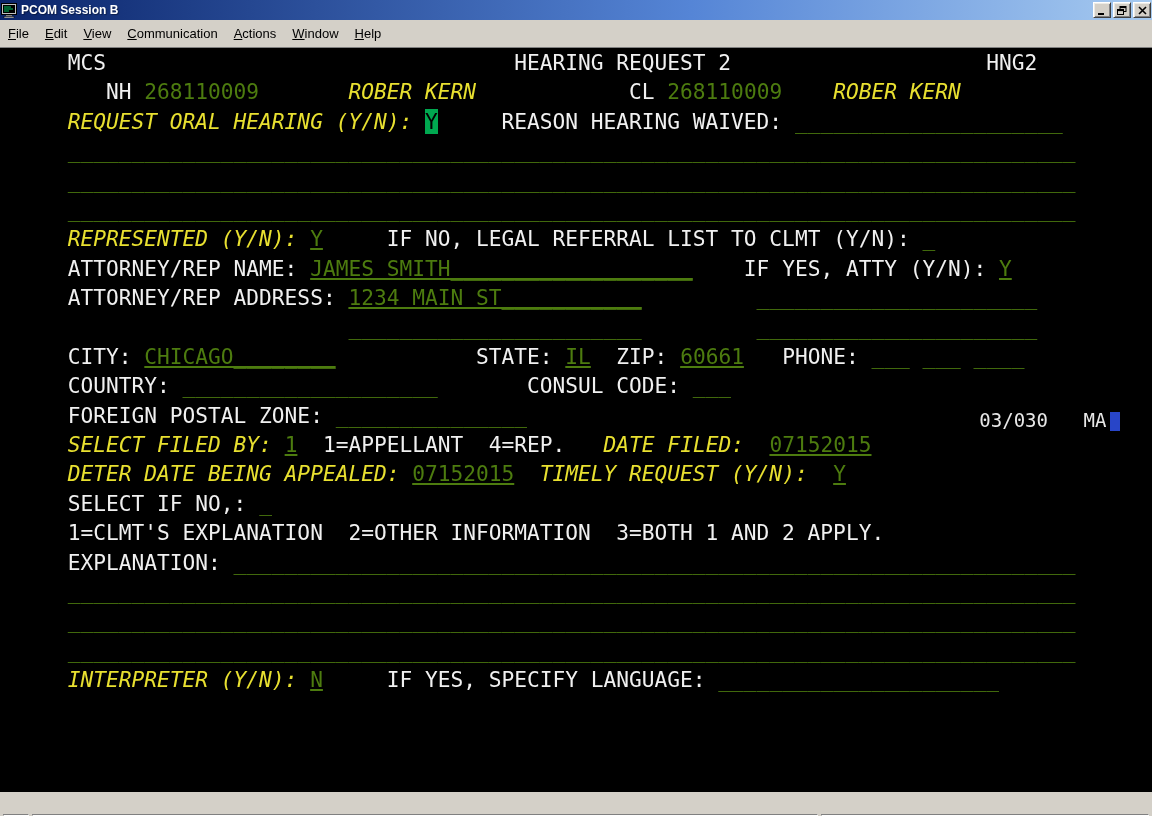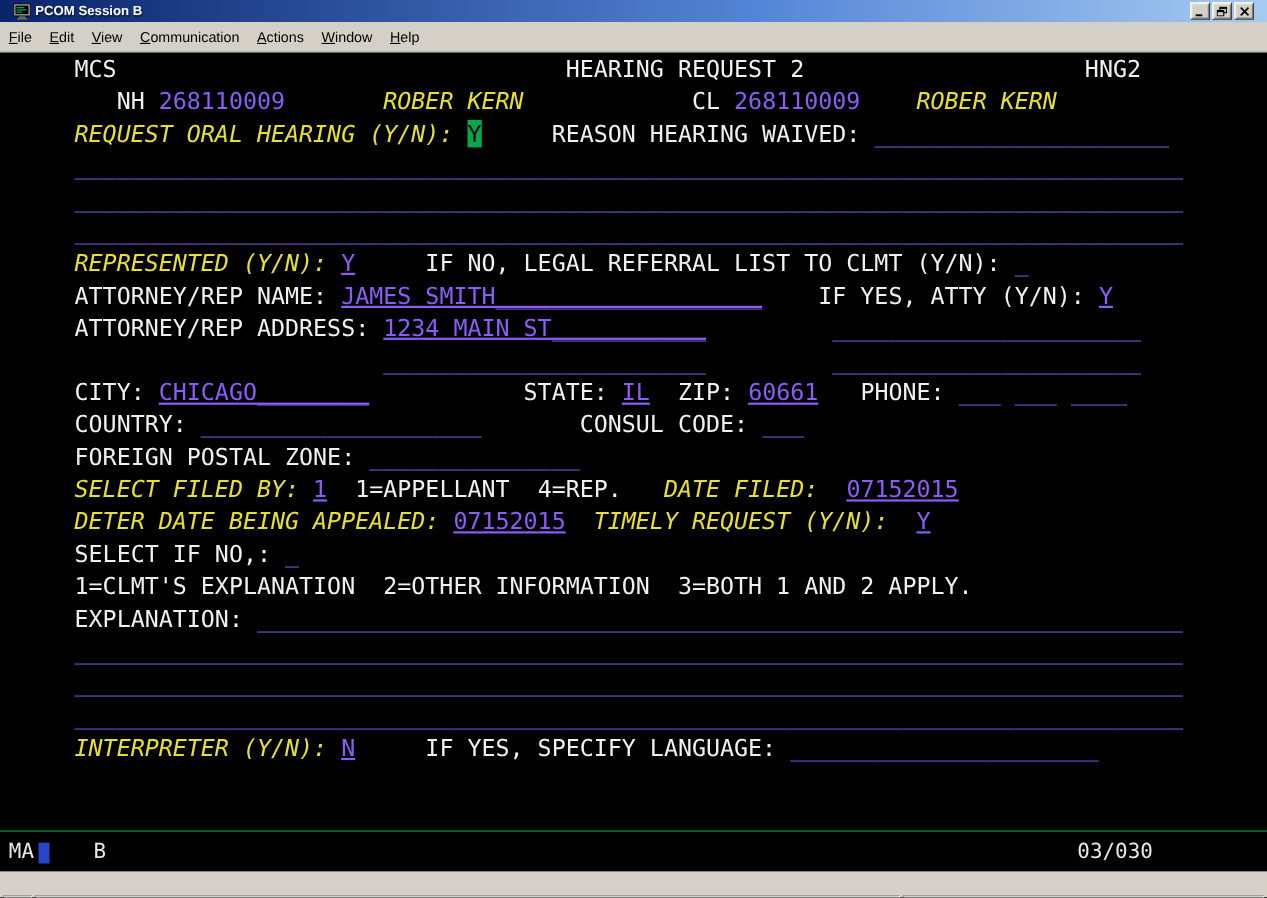--- a/index.html
+++ b/index.html
@@ -2,44 +2,44 @@
 <html><head>
 <meta charset="utf-8">
 <style>
   * { margin:0; padding:0; box-sizing:border-box; }
   html,body { width:1152px; height:816px; background:#000; overflow:hidden;
               font-family:"Liberation Sans", sans-serif; }
   .window { width:1152px; height:816px; display:flex; flex-direction:column; background:#000; }
 
   
   .titlebar { height:20px; background:linear-gradient(to right,#0A246A,#5585D6 60%,#A6CAF0);
-              display:flex; align-items:center; padding:0 12px; flex:0 0 auto; }
+              display:flex; align-items:center; padding:0 1px; flex:0 0 auto; }
   .title-icon { width:16px; height:15px; margin-right:4px; flex:0 0 auto; }
   .title-text { color:#fff; font-weight:bold; font-size:12px; flex:1;
                 text-shadow:1px 1px 1px rgba(0,0,0,.4); }
   .title-buttons { display:flex; gap:2px; }
   .tbtn { width:18px; height:16px; background:#D4D0C8;
           border:1px solid; border-color:#FFFFFF #404040 #404040 #FFFFFF;
           box-shadow:inset 1px 1px 0 #ECEAE4, inset -1px -1px 0 #808080;
           display:flex; align-items:center; justify-content:center; }
 
   
   .menubar { height:28px; background:#D4D0C8; display:flex; align-items:center;
              font-size:13px; color:#000; flex:0 0 auto;
              border-bottom:1px solid #808080; }
   .menu-item { padding:4px 8px; cursor:default; }
   .menu-item u { text-decoration:underline; }
 
   
-  .terminal { flex:1; position:relative; background:#000; display:flex; flex-direction:column; }
+  .terminal { flex:1; position:relative; background:#000; display:flex; flex-direction:row; }
   .screen { padding-left:55px; font-family:"DejaVu Sans Mono", monospace;
             font-size:21.2px; flex:0 0 auto; }
   .trow { height:29.4px; line-height:29.4px; white-space:pre; }
   .c-white  { color:#F0F0F0; }
-  .c-green  { color:#8b5cf6; }
+  .c-green  { color:#4d7c0f; }
   .c-yellow { color:#E8E030;font-style:italic; }
   .ul { text-decoration:underline; }
   .cursor { background:#00A850; color:#000; }
 
   .oia-sep { height:1px; background:#00A850; margin-top:2px; flex:0 0 auto; }
   .oia { flex:1; position:relative; font-family:"DejaVu Sans Mono", monospace;
          font-size:19px; color:#E8E8E8; }
   .oia-left { position:absolute; left:8px; top:50%; transform:translateY(-50%);
               display:flex; align-items:flex-end; }
   .oia-block { display:inline-block; width:10px; height:19px; background:#2845C8; margin-left:4px; }

